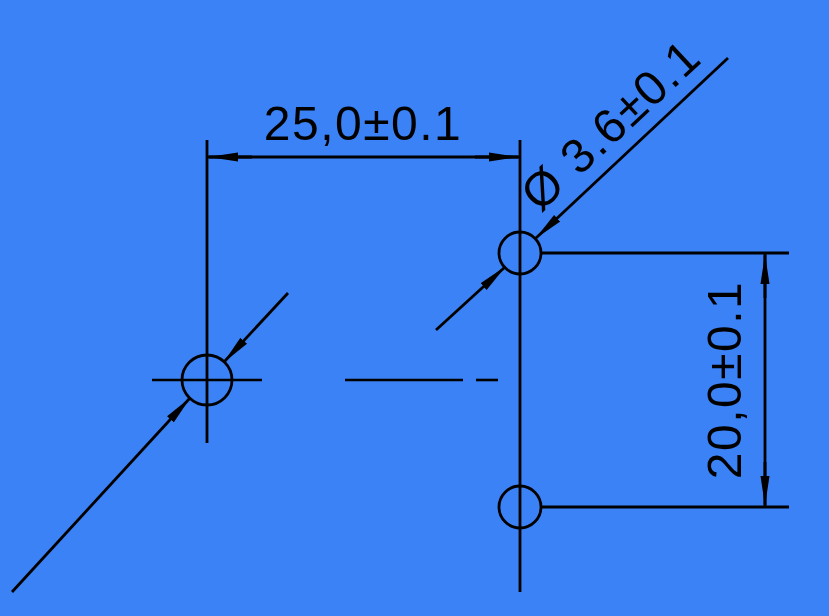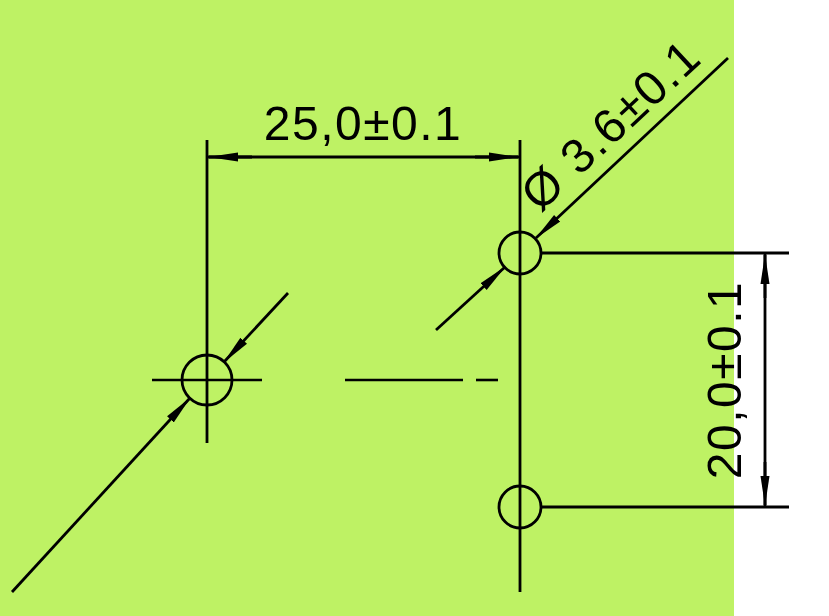--- a/index.html
+++ b/index.html
@@ -5,23 +5,23 @@
   html, body {
     margin: 0;
     padding: 0;
     background: #ffffff;
     width: 829px;
     height: 616px;
     overflow: hidden;
   }
   .stage {
     position: relative;
-    width: 734px;
+    width: 829px;
     height: 616px;
-    background: #bef264;
+    background: #3b82f6;
   }
   svg { display: block; }
   .ln {
     stroke: #000000;
     stroke-width: 2.8;
     fill: none;
     stroke-linecap: butt;
   }
   .thin {
     stroke: #000000;

